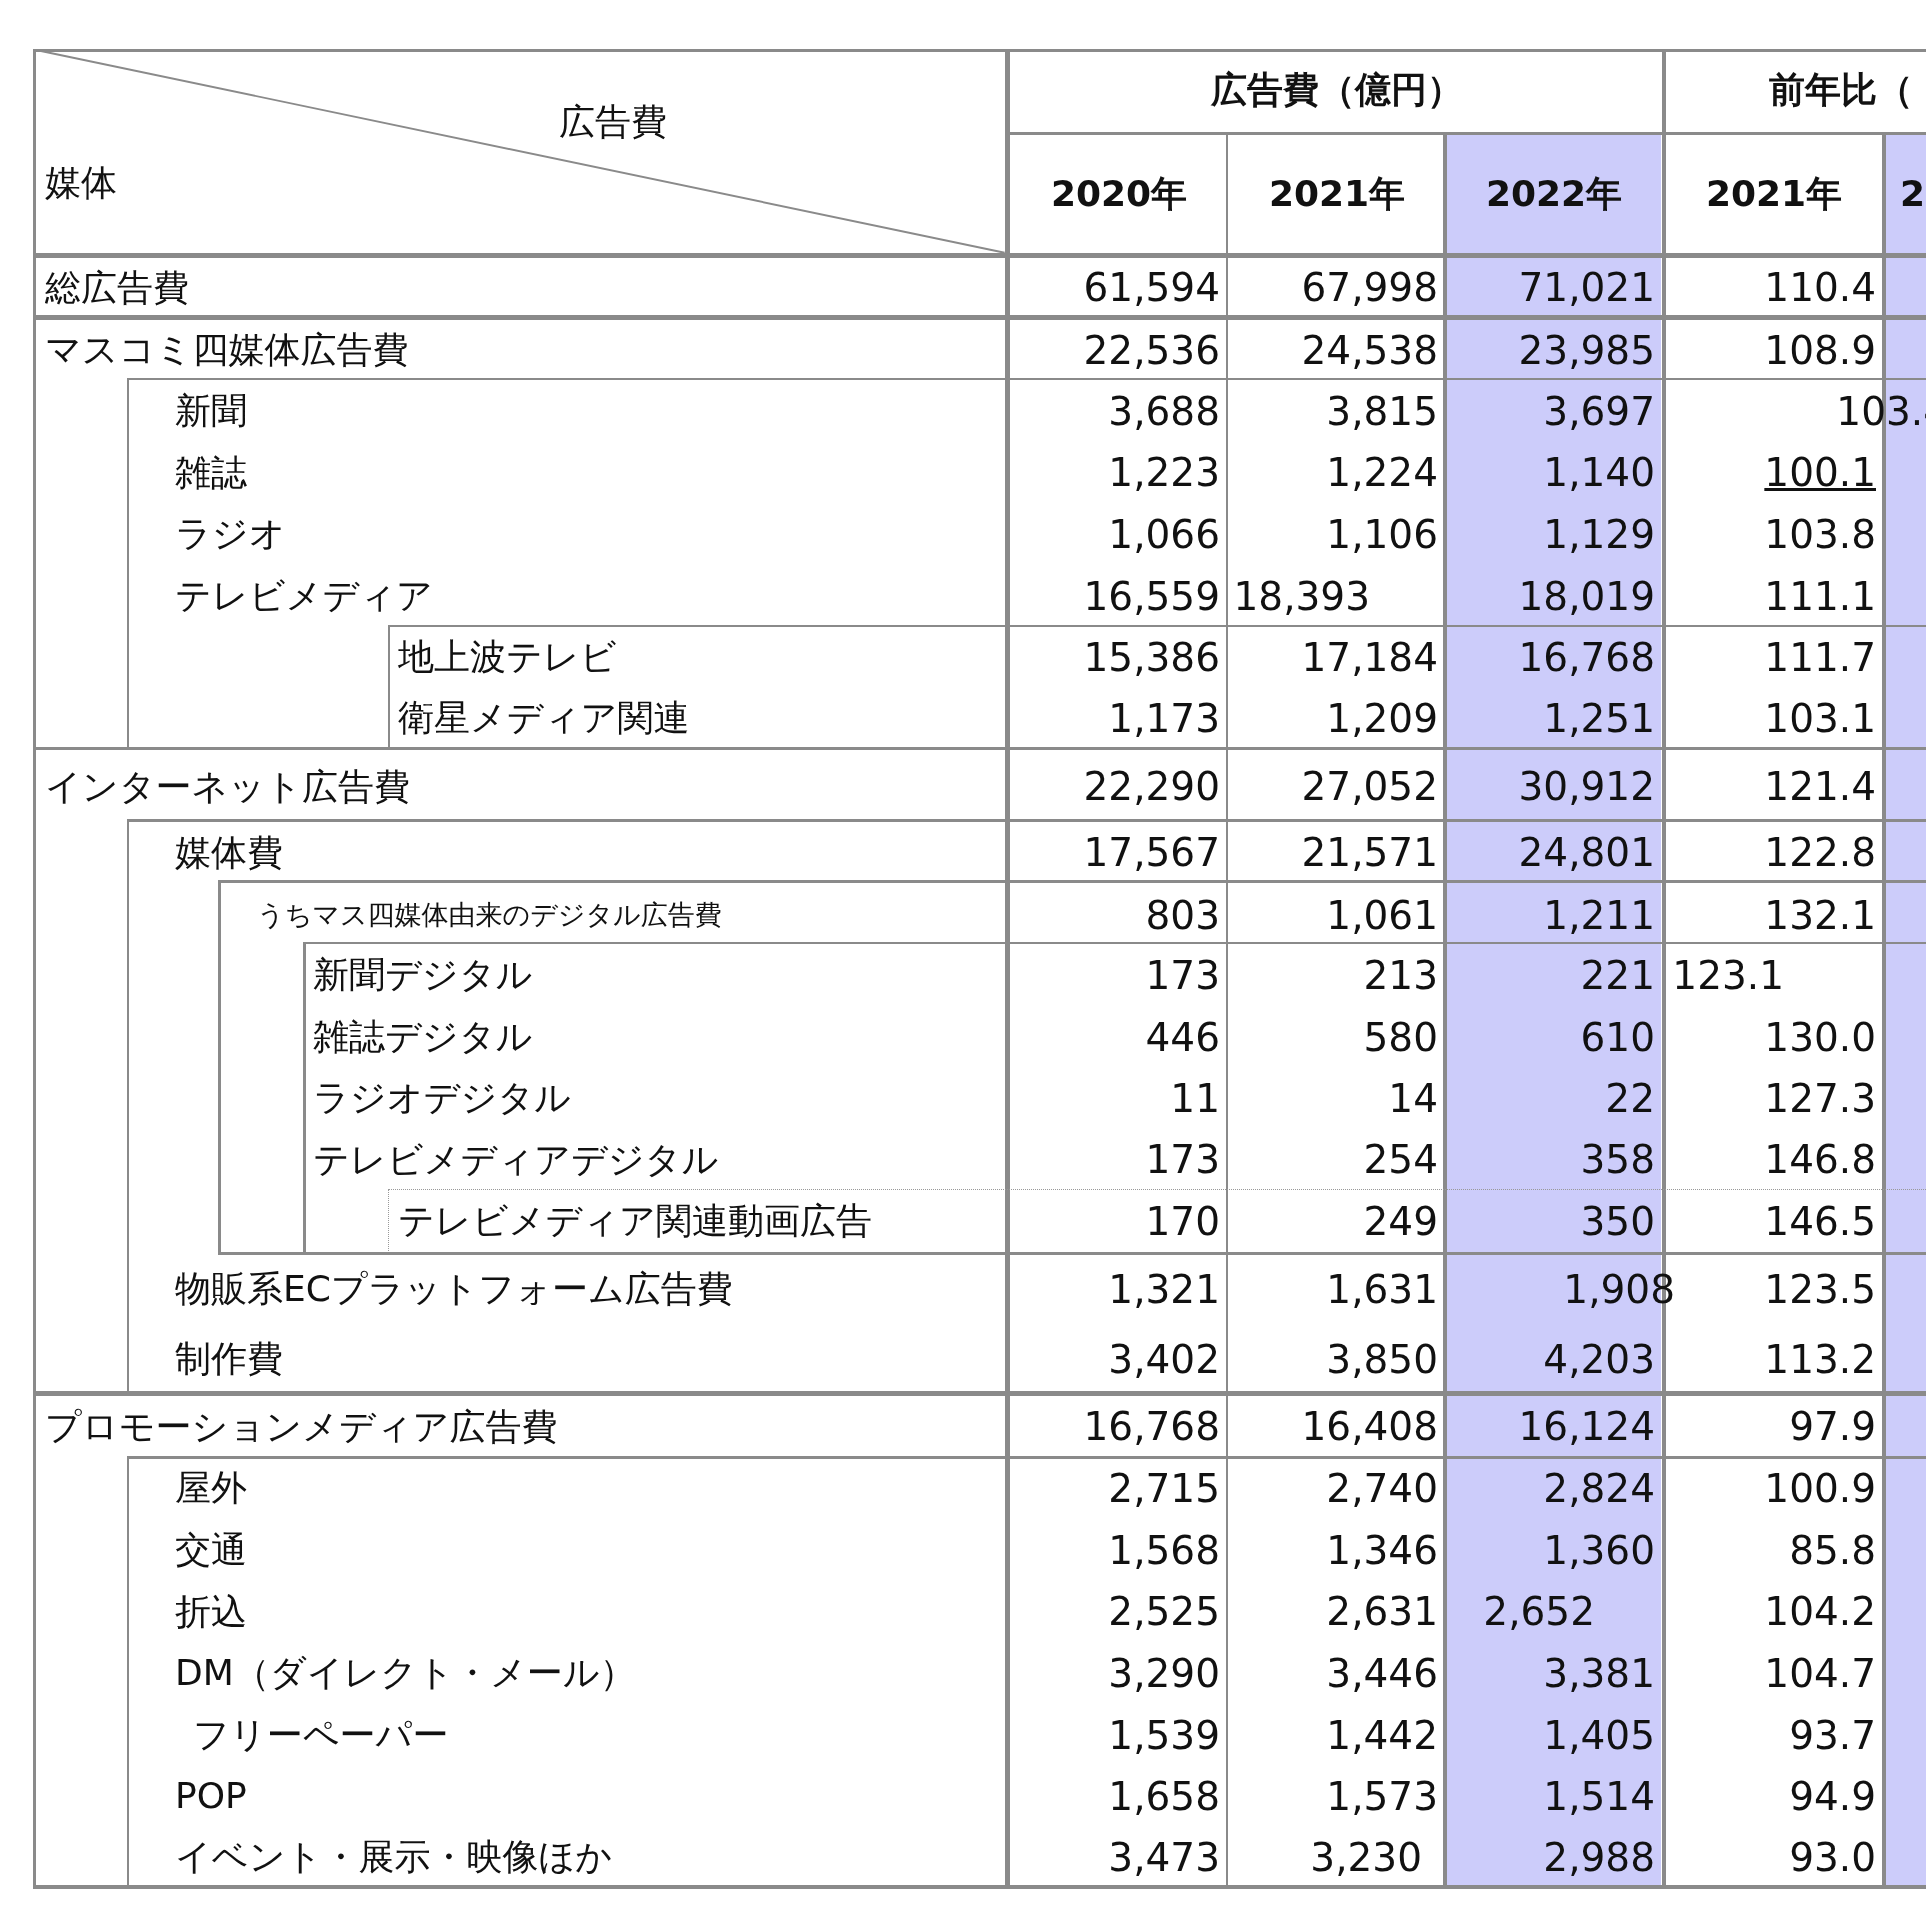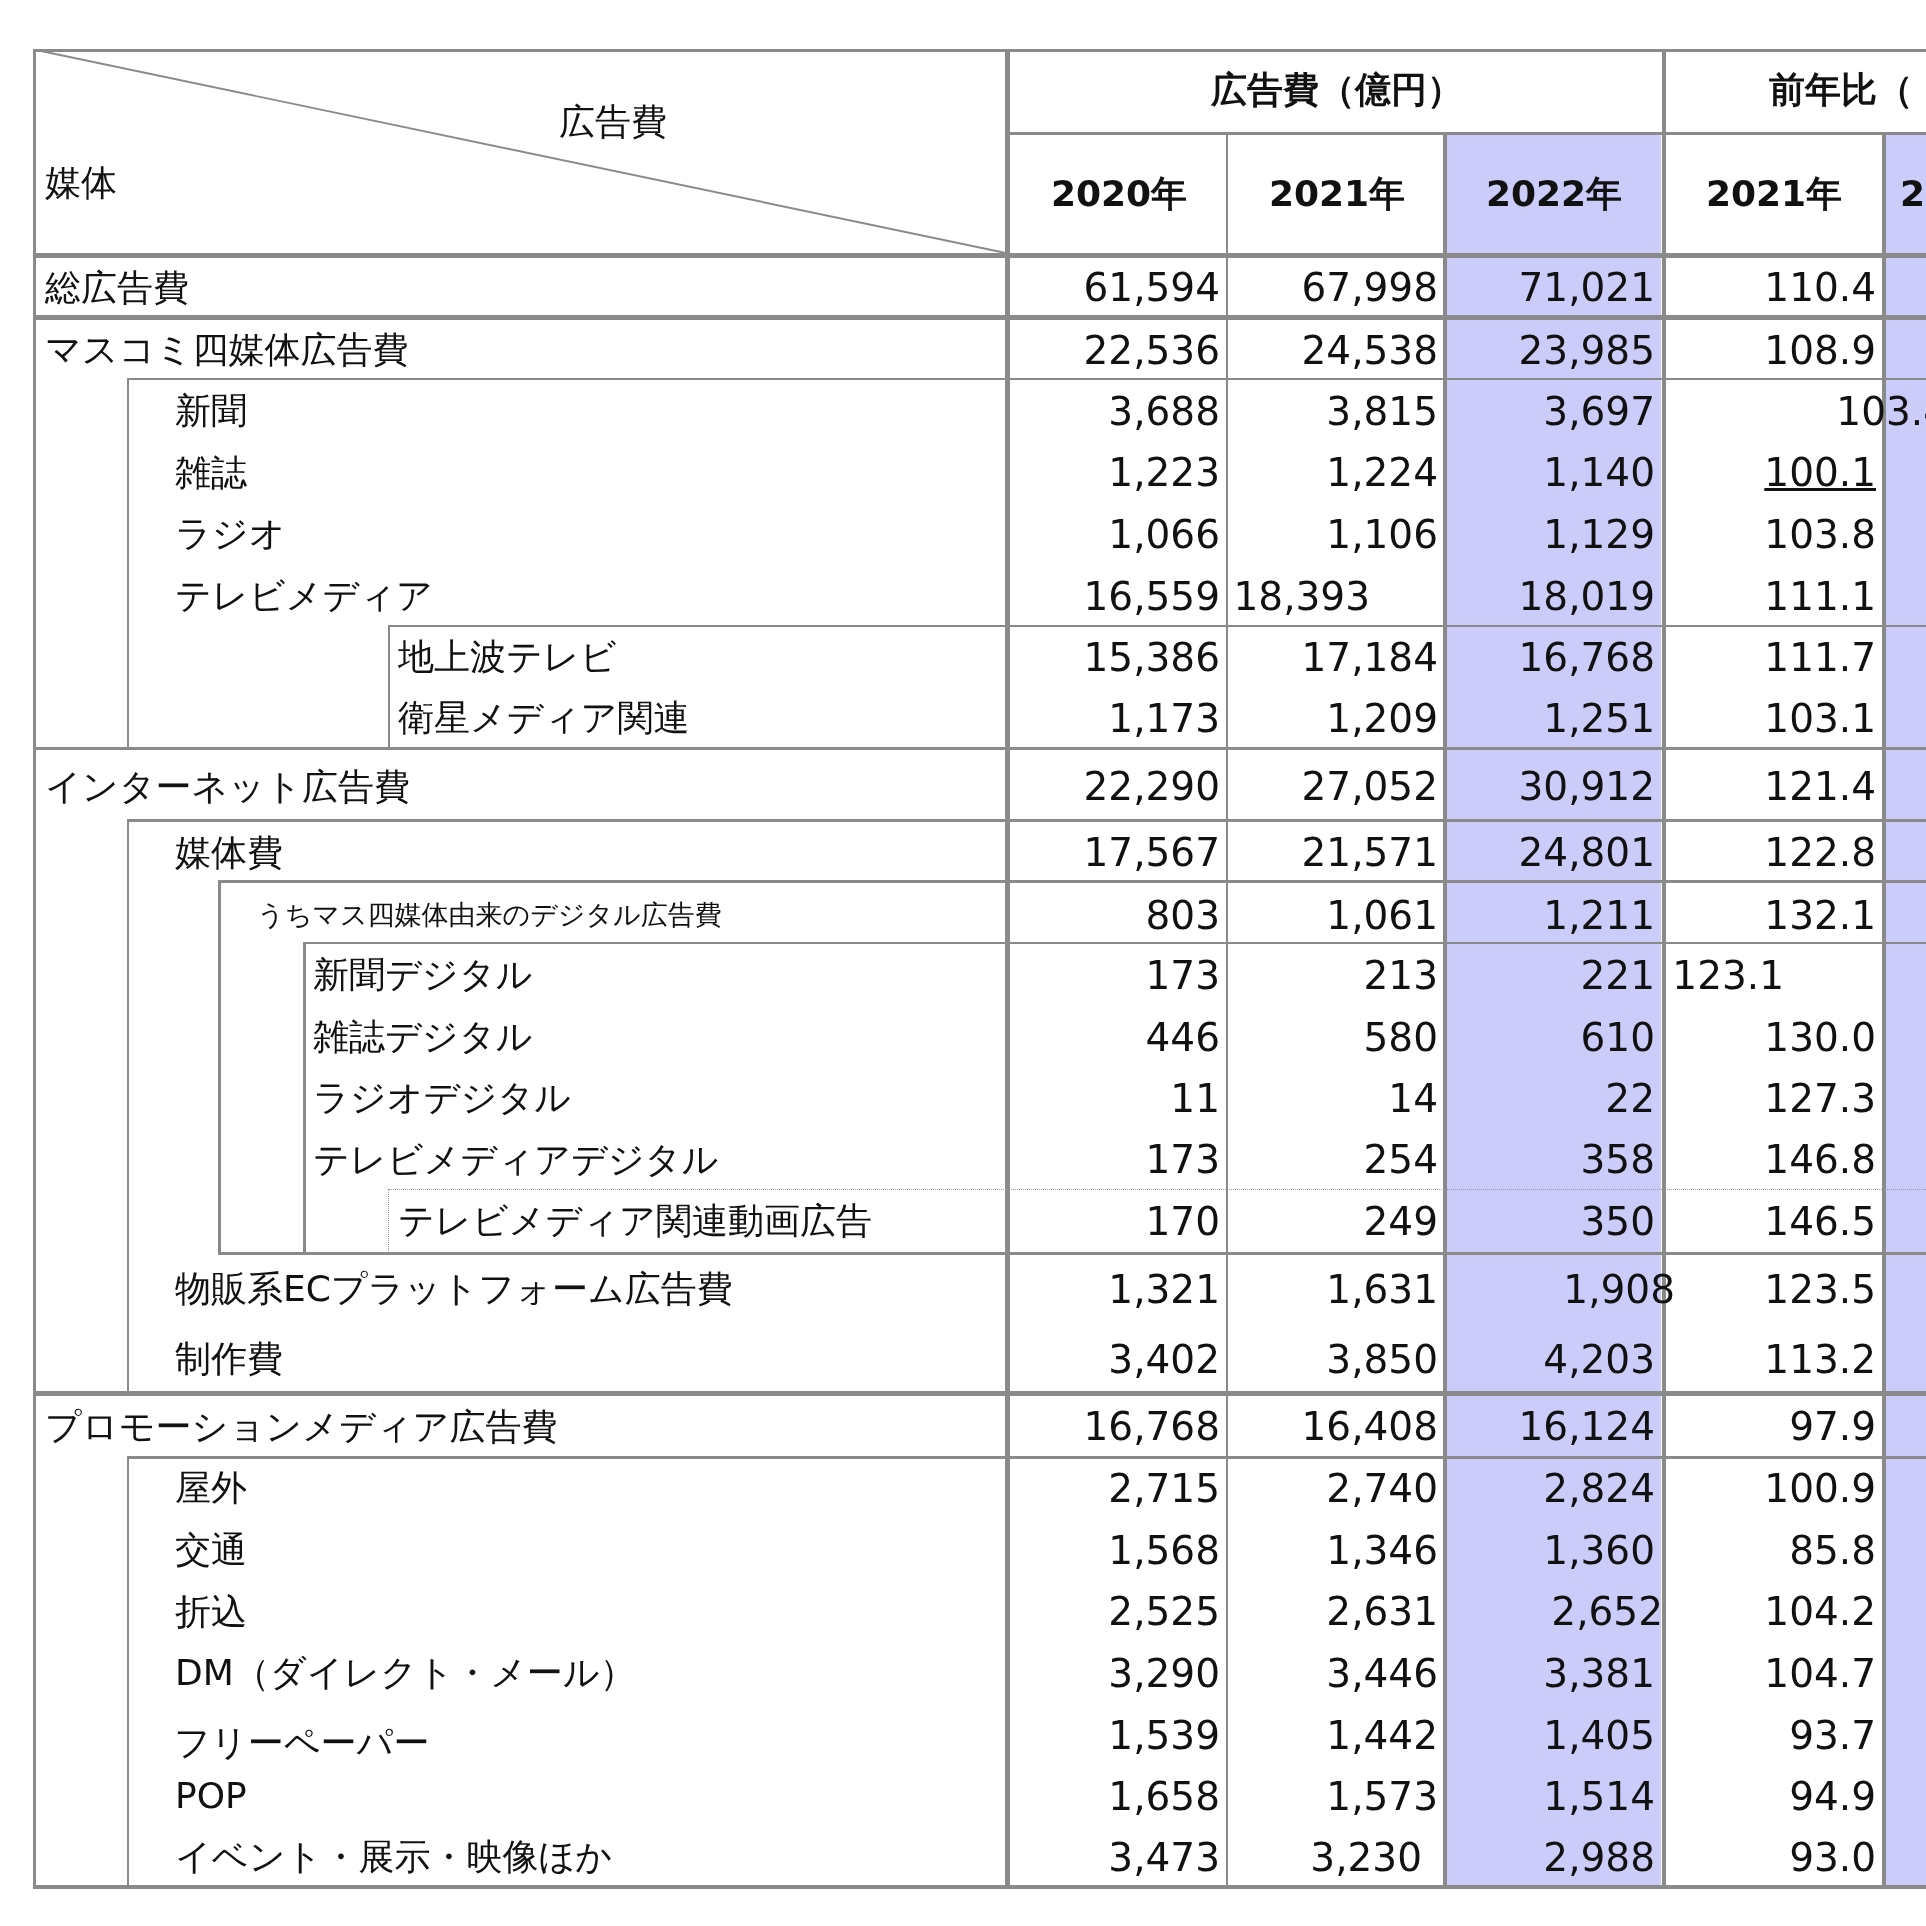--- a/index.html
+++ b/index.html
@@ -177,28 +177,28 @@
     <div class="num" style="left: 1443px; width: 212px; top: 1469px;">2,824</div>
     <div class="num" style="left: 1664px; width: 212px; top: 1469px;">100.9</div>
     <div class="txt" style="left: 175px; top: 1532px;">交通</div>
     <div class="num" style="left: 1008px; width: 212px; top: 1531px;">1,568</div>
     <div class="num" style="left: 1226px; width: 212px; top: 1531px;">1,346</div>
     <div class="num" style="left: 1443px; width: 212px; top: 1531px;">1,360</div>
     <div class="num" style="left: 1664px; width: 212px; top: 1531px;">85.8</div>
     <div class="txt" style="left: 175px; top: 1594px;">折込</div>
     <div class="num" style="left: 1008px; width: 212px; top: 1592px;">2,525</div>
     <div class="num" style="left: 1226px; width: 212px; top: 1592px;">2,631</div>
-    <div class="num" style="left: 1443px; width: 212px; top: 1592px; padding-left: 8px;">2,652</div>
+    <div class="num" style="left: 1375px; width: 212px; top: 1592px; padding-left: 8px;">2,652</div>
     <div class="num" style="left: 1664px; width: 212px; top: 1592px;">104.2</div>
     <div class="txt" style="left: 175px; top: 1655px;">DM（ダイレクト・メール）</div>
     <div class="num" style="left: 1008px; width: 212px; top: 1654px;">3,290</div>
     <div class="num" style="left: 1226px; width: 212px; top: 1654px;">3,446</div>
     <div class="num" style="left: 1443px; width: 212px; top: 1654px;">3,381</div>
     <div class="num" style="left: 1664px; width: 212px; top: 1654px;">104.7</div>
-    <div class="txt" style="left: 174px; top: 1717px; margin-top: 8px;">フリーペーパー</div>
+    <div class="txt" style="left: 193px; top: 1717px;">フリーペーパー</div>
     <div class="num" style="left: 1008px; width: 212px; top: 1716px;">1,539</div>
     <div class="num" style="left: 1226px; width: 212px; top: 1716px;">1,442</div>
     <div class="num" style="left: 1443px; width: 212px; top: 1716px;">1,405</div>
     <div class="num" style="left: 1664px; width: 212px; top: 1716px;">93.7</div>
     <div class="txt" style="left: 175px; top: 1778px;">POP</div>
     <div class="num" style="left: 1008px; width: 212px; top: 1777px;">1,658</div>
     <div class="num" style="left: 1226px; width: 212px; top: 1777px;">1,573</div>
     <div class="num" style="left: 1443px; width: 212px; top: 1777px;">1,514</div>
     <div class="num" style="left: 1664px; width: 212px; top: 1777px;">94.9</div>
     <div class="txt" style="left: 175px; top: 1839px;">イベント・展示・映像ほか</div>

